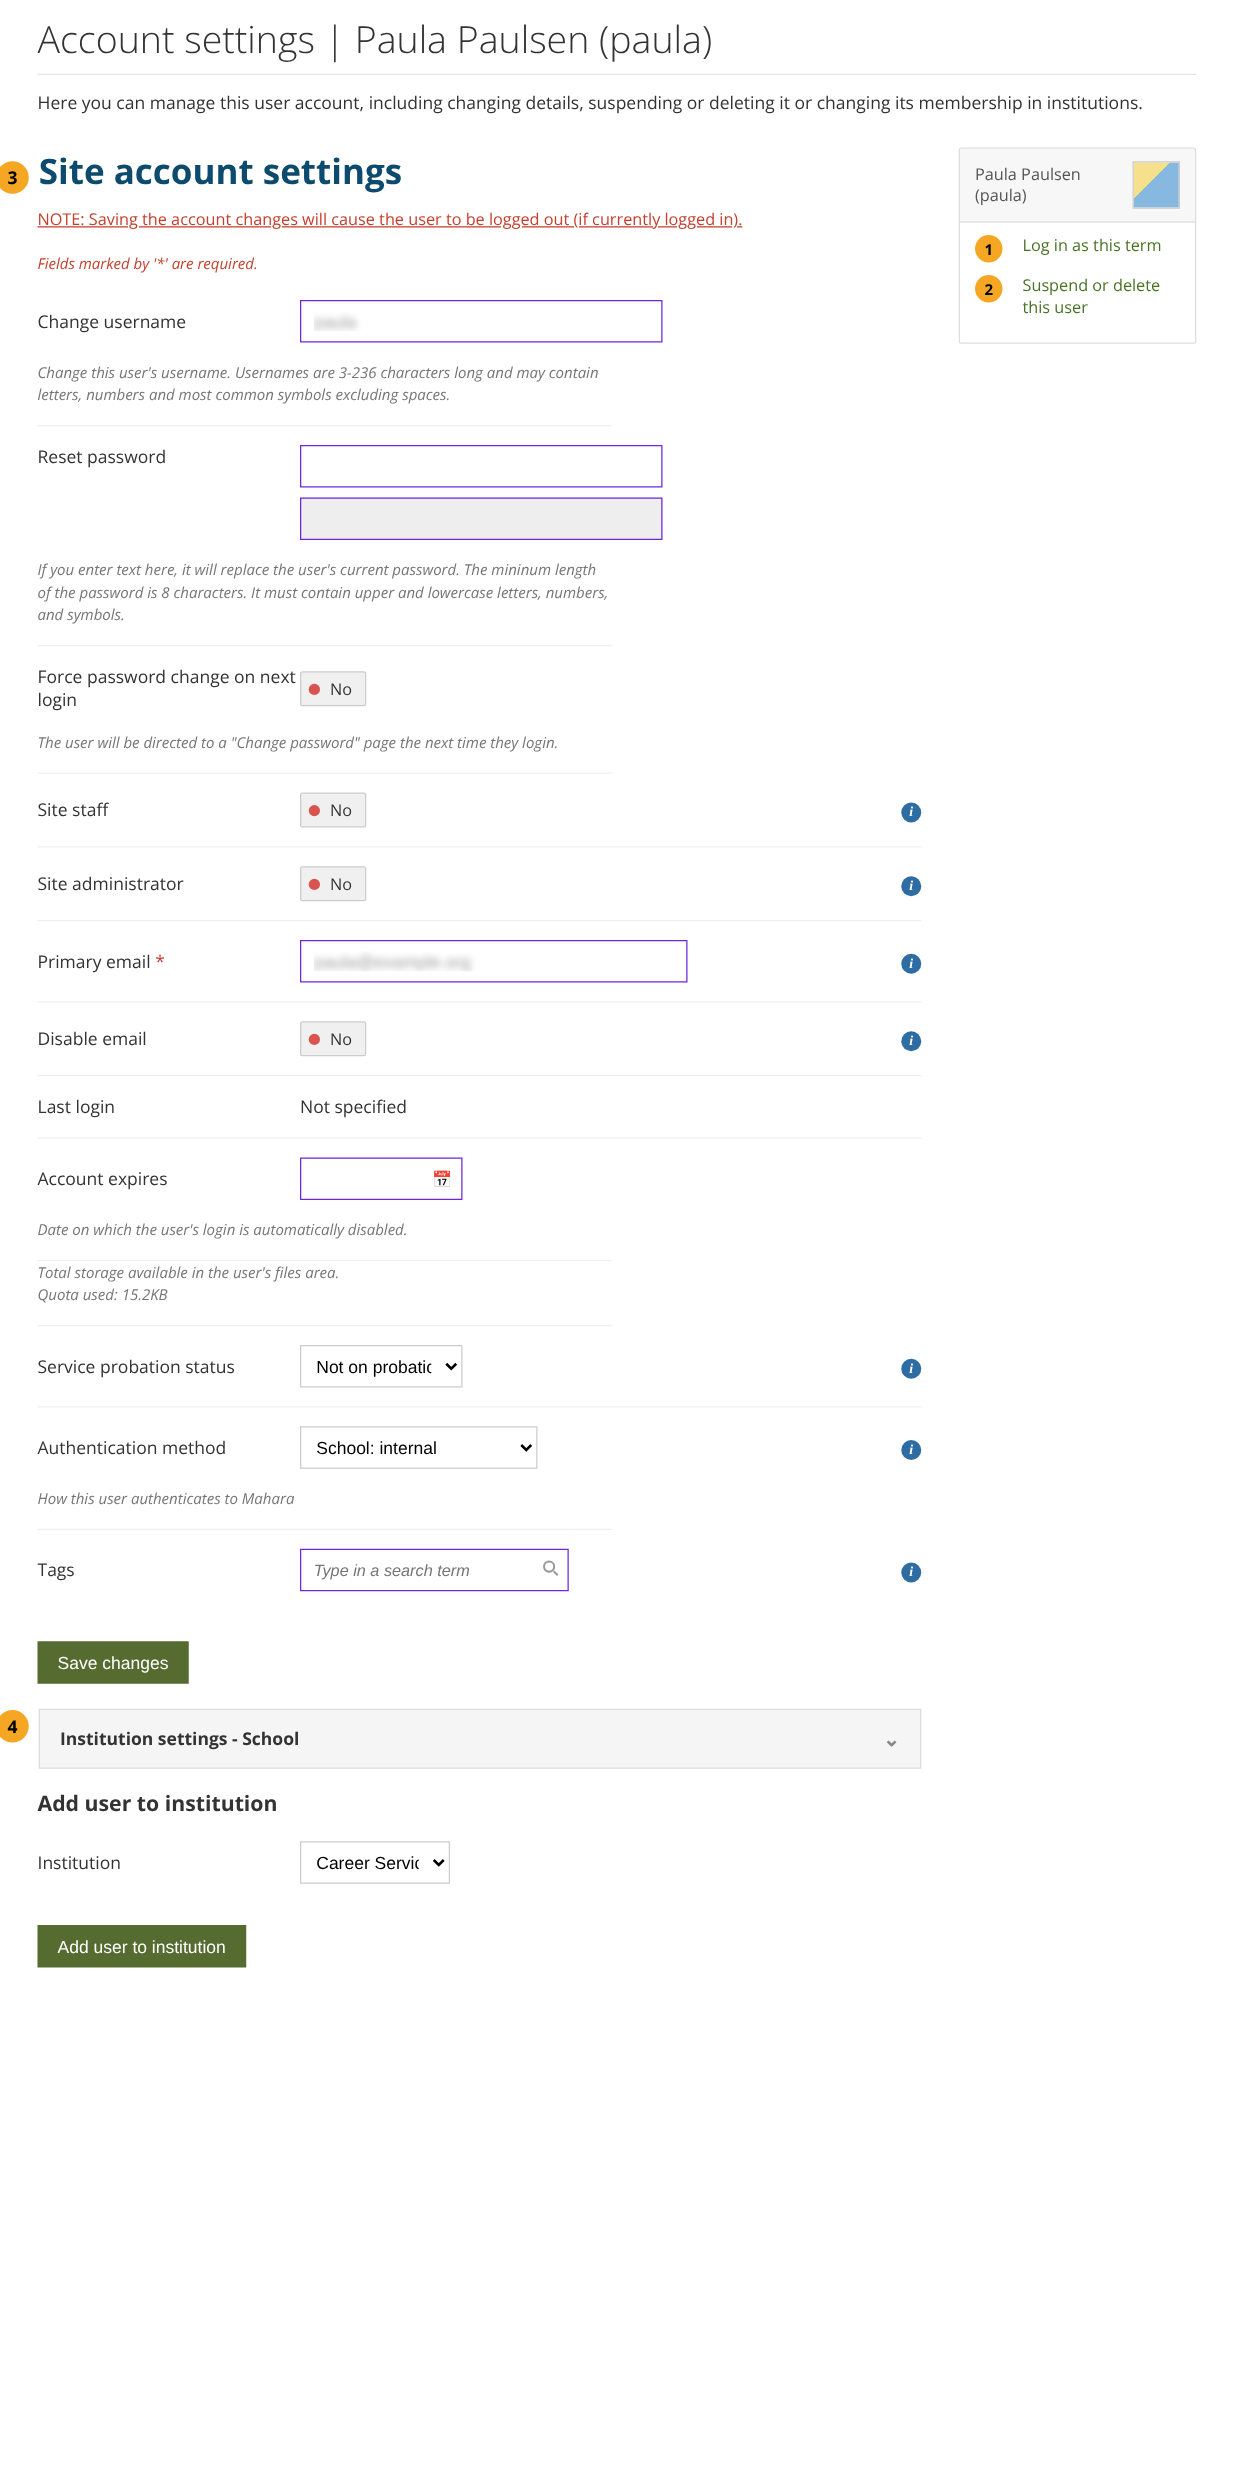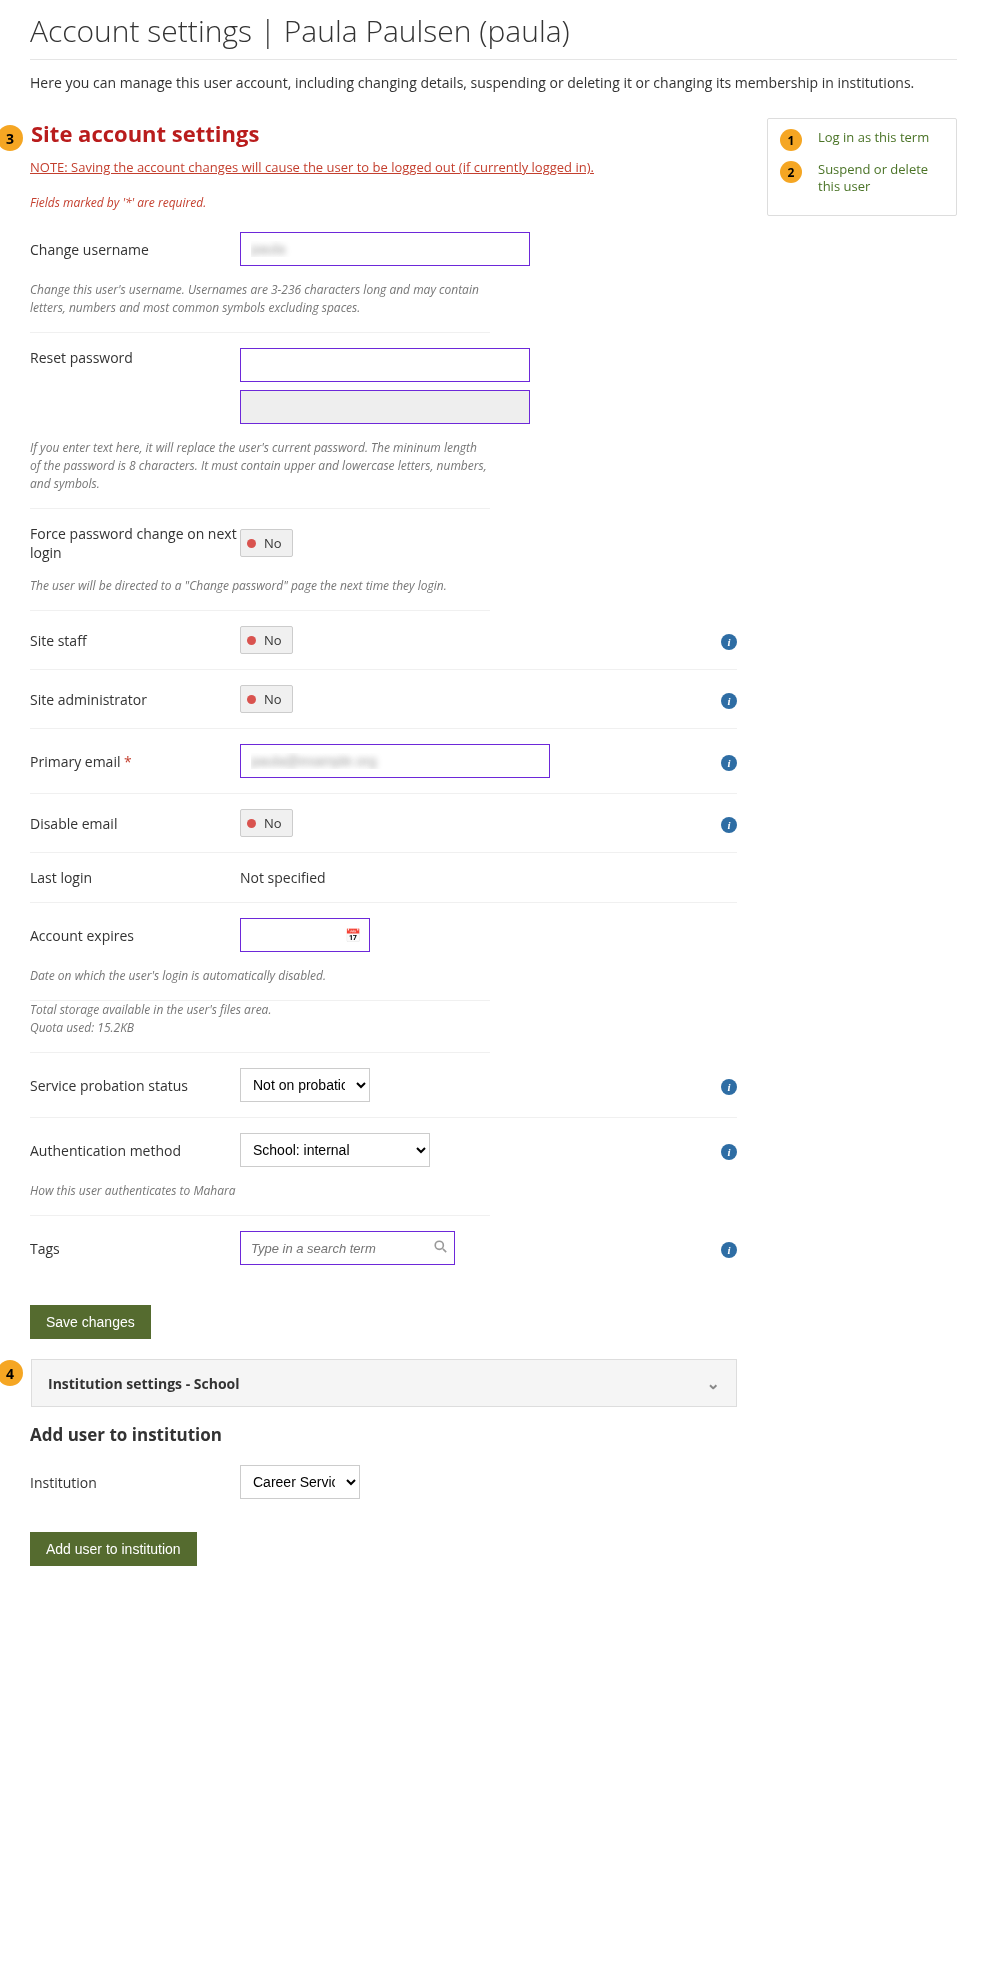--- a/index.html
+++ b/index.html
@@ -4,21 +4,21 @@
 <style>
 * { box-sizing: border-box; margin: 0; padding: 0; }
 body { font-family: "Open Sans", "Helvetica Neue", Arial, sans-serif; font-size: 14px; color: #333; background: #fff; width: 987px; padding: 0 30px 40px; }
 h1 { font-weight: 300; font-size: 30px; color: #333; margin: 10px 0 8px; }
 .hr-top { border-bottom: 1px solid #e5e5e5; margin-bottom: 12px; }
 .intro { color: #333; font-size: 14px; margin-bottom: 25px; line-height: 1.5; }
 .layout { display: flex; gap: 30px; align-items: flex-start; }
 .main { flex: 1; }
 .side { width: 190px; }
 .callout { display: inline-flex; align-items: center; justify-content: center; width: 26px; height: 26px; border-radius: 50%; background: #f5a623; color: #000; font-weight: 700; font-size: 14px; margin-right: 8px; vertical-align: middle; flex-shrink: 0; }
-h2 { font-size: 22px; font-weight: 700; color: #b91c1c; margin-bottom: 10px; display: flex; align-items: center; }
+h2 { font-size: 28px; font-weight: 700; color: #0c4a6e; margin-bottom: 10px; display: flex; align-items: center; }
 .callout-wrap { margin-left: -33px; display: flex; align-items: center; }
 .note-red { color: #c43f2e; font-size: 13px; margin-bottom: 18px; text-decoration: underline; }
 .req-hint { color: #c43f2e; font-style: italic; font-size: 12px; margin-bottom: 6px; }
 .form-row { display: flex; align-items: center; padding: 15px 0; border-bottom: 1px solid #f0f0f0; }
 .form-row.no-border { border-bottom: none; }
 .form-row .lbl { width: 210px; font-size: 14px; color: #333; flex-shrink: 0; }
 .form-row .ctrl { flex: 1; display: flex; align-items: center; }
 .form-row .info-wrap { width: 30px; text-align: right; }
 .help-text { font-style: italic; color: #767676; font-size: 12px; padding: 0 0 15px; border-bottom: 1px solid #f0f0f0; max-width: 460px; line-height: 1.5; }
 input[type=text], input[type=password] { border: 1px solid #6d28d9; padding: 6px 10px; font-size: 14px; width: 290px; height: 34px; }
@@ -231,20 +231,24 @@
           <select style="width:120px;"><option>Career Service</option></select>
         </div>
   </div>
 
   <button class="btn-primary" style="margin-top:18px;">Add user to institution</button>
 
 </div>
 
 <div class="side">
   <div class="side-card">
+    <div class="side-card-head">
+      <div class="uname">Paula Paulsen (paula)</div>
+      <span class="avatar"></span>
+    </div>
     <div class="side-list">
       <div class="side-item">
         <span class="callout">1</span>
         <a href="#">Log in as this term</a>
       </div>
       <div class="side-item">
         <span class="callout">2</span>
         <a href="#">Suspend or delete this user</a>
       </div>
     </div>

